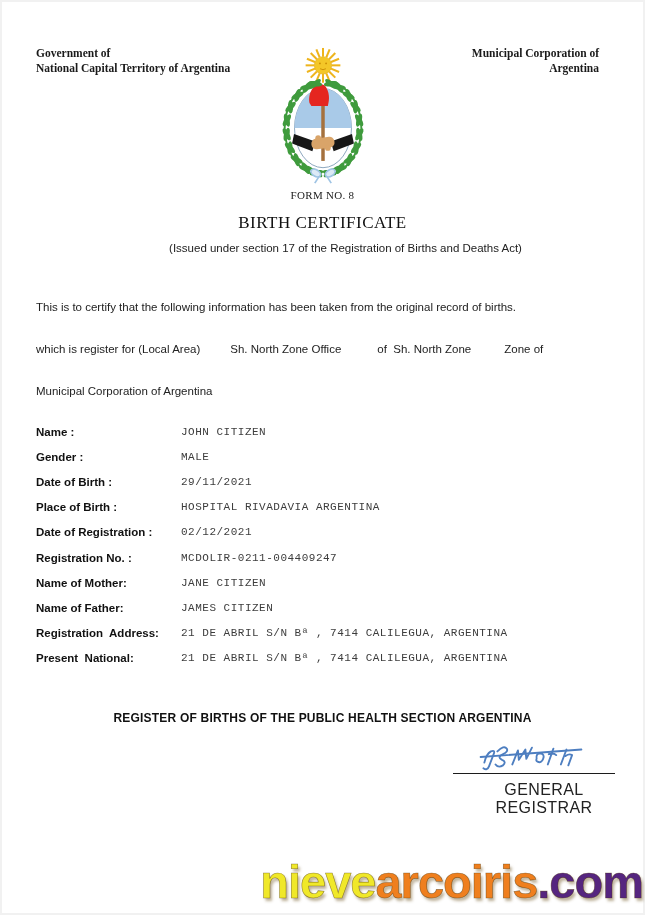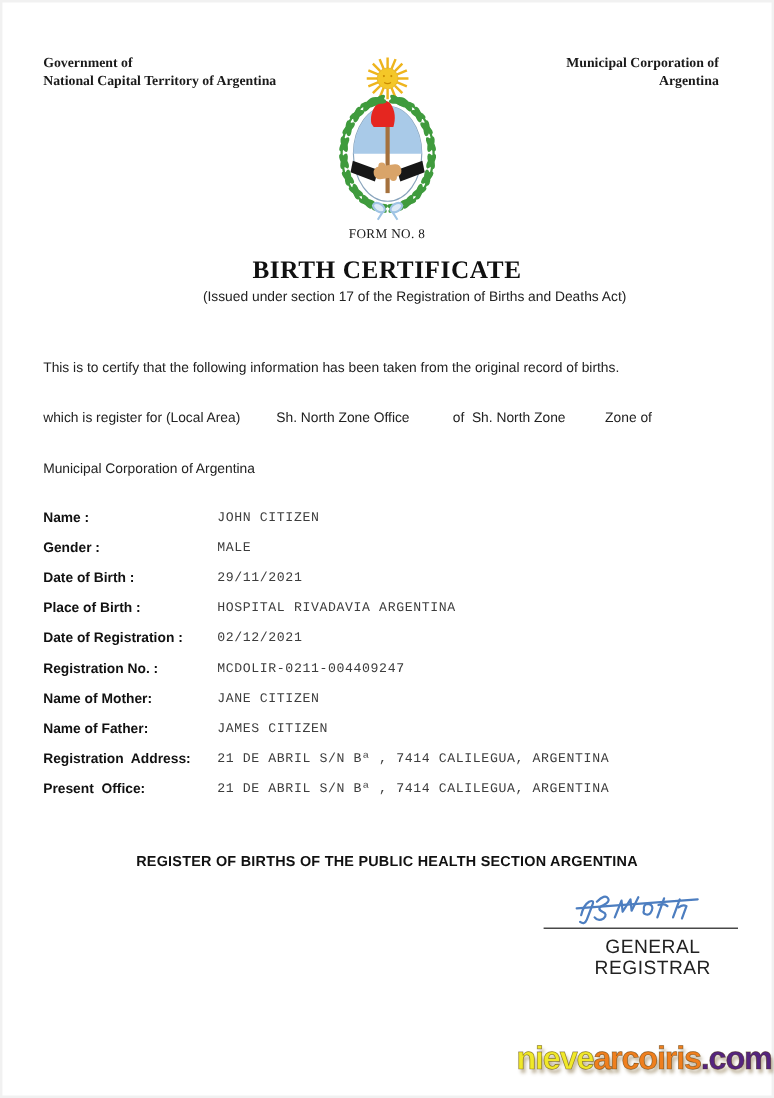--- a/index.html
+++ b/index.html
@@ -18,21 +18,21 @@
   }
   .org-left  { left:36px; width:230px; text-align:left; }
   .org-right { right:46px; width:200px; text-align:right; }
   .emblem-wrap { position:absolute; top:47px; left:50%; transform:translateX(-50%); }
   .form-no {
     position:absolute; top:189px; left:0; right:0; text-align:center;
     font-family:"Liberation Serif", serif; font-size:11px; letter-spacing:.3px; color:#1a1a1a;
   }
   .title {
     position:absolute; top:213px; left:0; right:0; text-align:center;
-    font-family:"Liberation Serif", serif; font-weight:bold; font-size:21px;
+    font-family:"Liberation Serif", serif; font-weight:normal; font-size:17px;
     letter-spacing:.5px; color:#101010;
   }
   .subtitle {
     position:absolute; top:242px; left:0; right:0; text-align:center;
     font-size:11.5px; color:#222;margin-left:46px;
   }
   .bodyline { position:absolute; left:36px; right:30px; font-size:11.5px; color:#222; }
   .certify   { top:301px; }
   .register1 { top:343px; display:flex; align-items:baseline; }
   .register1 span { white-space:pre; }
@@ -54,21 +54,21 @@
   }
   .sig-block { position:absolute; left:453px; top:740px; width:162px; }
   .sig-svg { position:absolute; left:22px; top:2px; }
   .sig-line { position:absolute; left:0; top:33px; width:162px; height:1px; background:#1c1c1c; }
   .sig-title {
     position:absolute; left:10px; top:41px; width:162px; text-align:center;
     font-size:16px; letter-spacing:.4px; color:#222;
   }
   .watermark {
     position:absolute; right:2px; bottom:14px; text-align:right;
-    font-weight:800; font-size:27px; line-height:38px; letter-spacing:-1px;
+    font-weight:800; font-size:47px; line-height:38px; letter-spacing:-1px;
     -webkit-text-stroke:0.6px rgba(70,45,0,.55);
     text-shadow:2px 3px 3px rgba(110,85,30,.45);
     white-space:nowrap;
   }
 </style>
 </head>
 <body>
 
 <div class="page">
 
@@ -231,21 +231,21 @@
     </div>
     <div class="field-row">
       <span class="field-label">Name of Father:</span>
       <span class="field-value">JAMES CITIZEN</span>
     </div>
     <div class="field-row">
       <span class="field-label">Registration  Address:</span>
       <span class="field-value">21 DE ABRIL S/N Bª , 7414 CALILEGUA, ARGENTINA</span>
     </div>
     <div class="field-row">
-      <span class="field-label">Present  Office:</span>
+      <span class="field-label">Present  National:</span>
       <span class="field-value">21 DE ABRIL S/N Bª , 7414 CALILEGUA, ARGENTINA</span>
     </div>
   </div>
 
   <div class="statement">REGISTER OF BIRTHS OF THE PUBLIC HEALTH SECTION ARGENTINA</div>
 
   <div class="sig-block">
     <svg class="sig-svg" width="112" height="30" viewBox="0 0 120 32">
       <g fill="none" stroke-width="2" stroke-linecap="round" stroke-linejoin="round" stroke="#4d7ec0">
         <path d="M10 22 q2 -9 7 -12 q5 -2 3 3 l-5 13 q-2 5 -6 2"></path>

